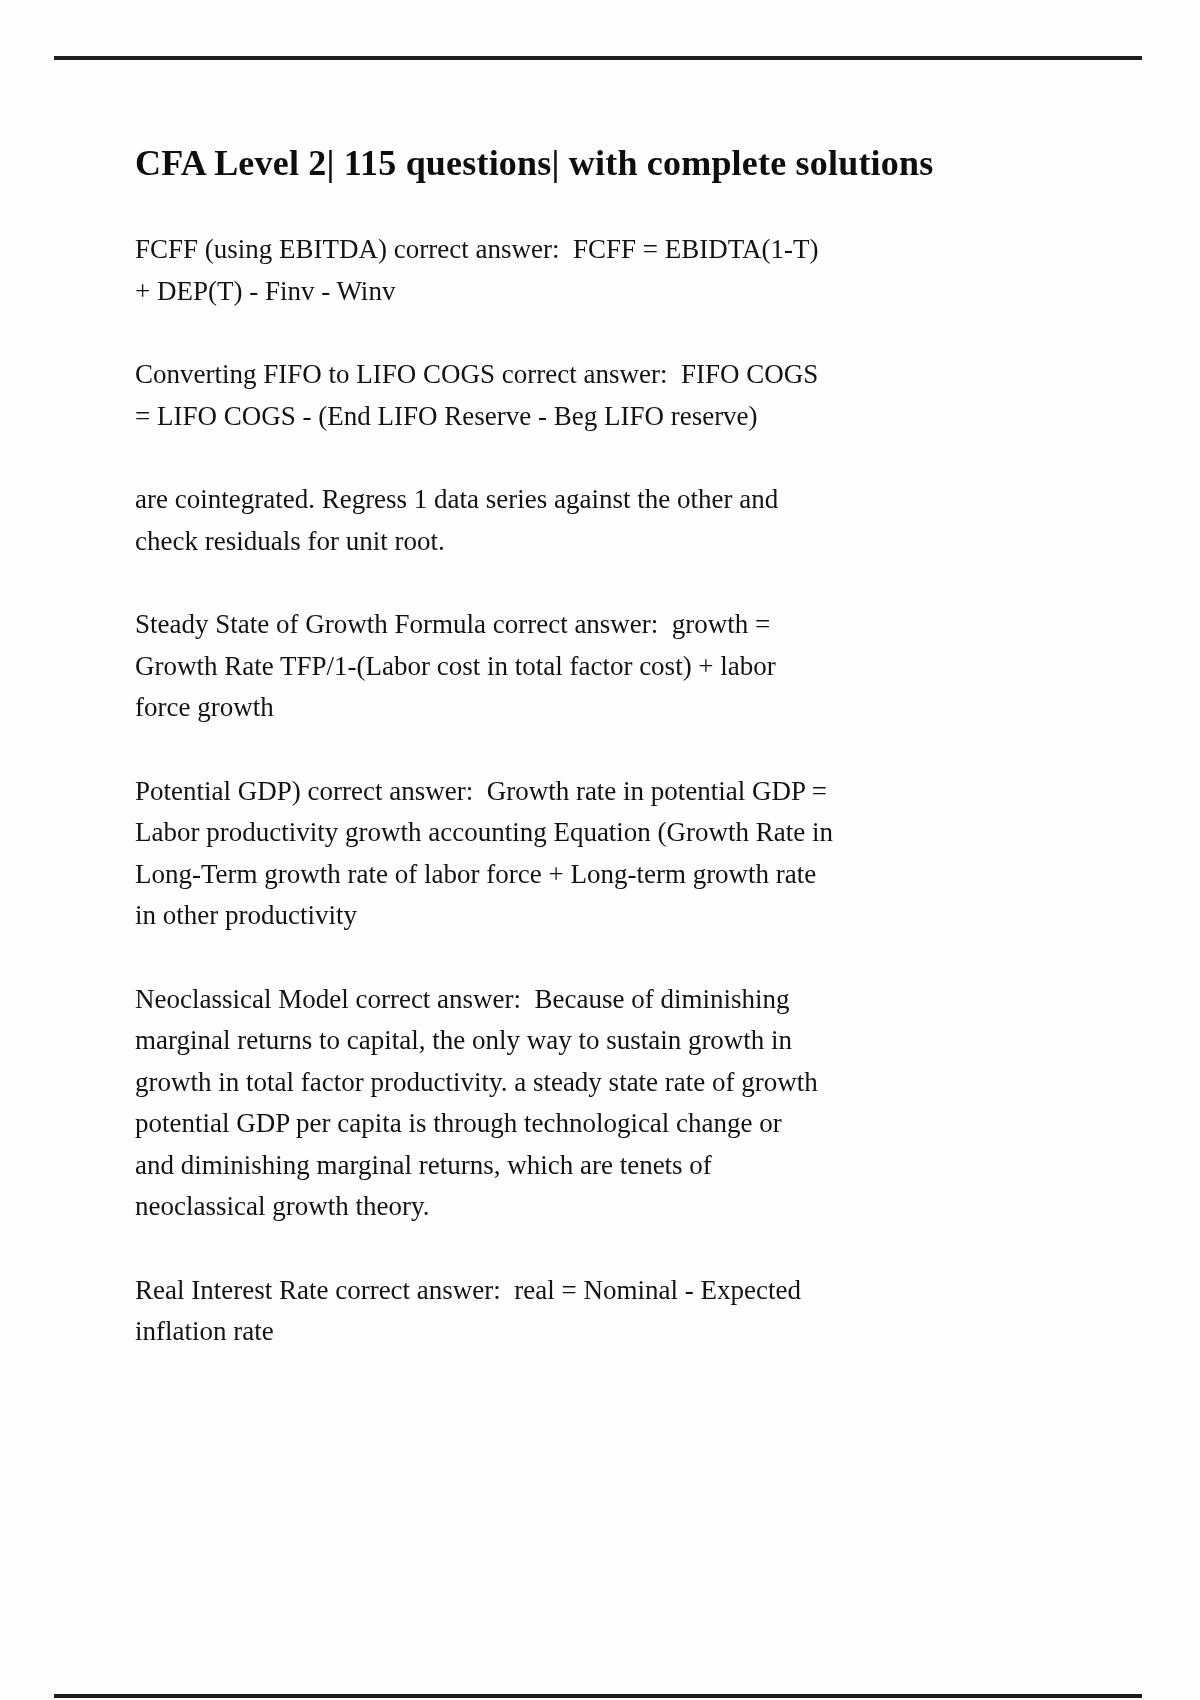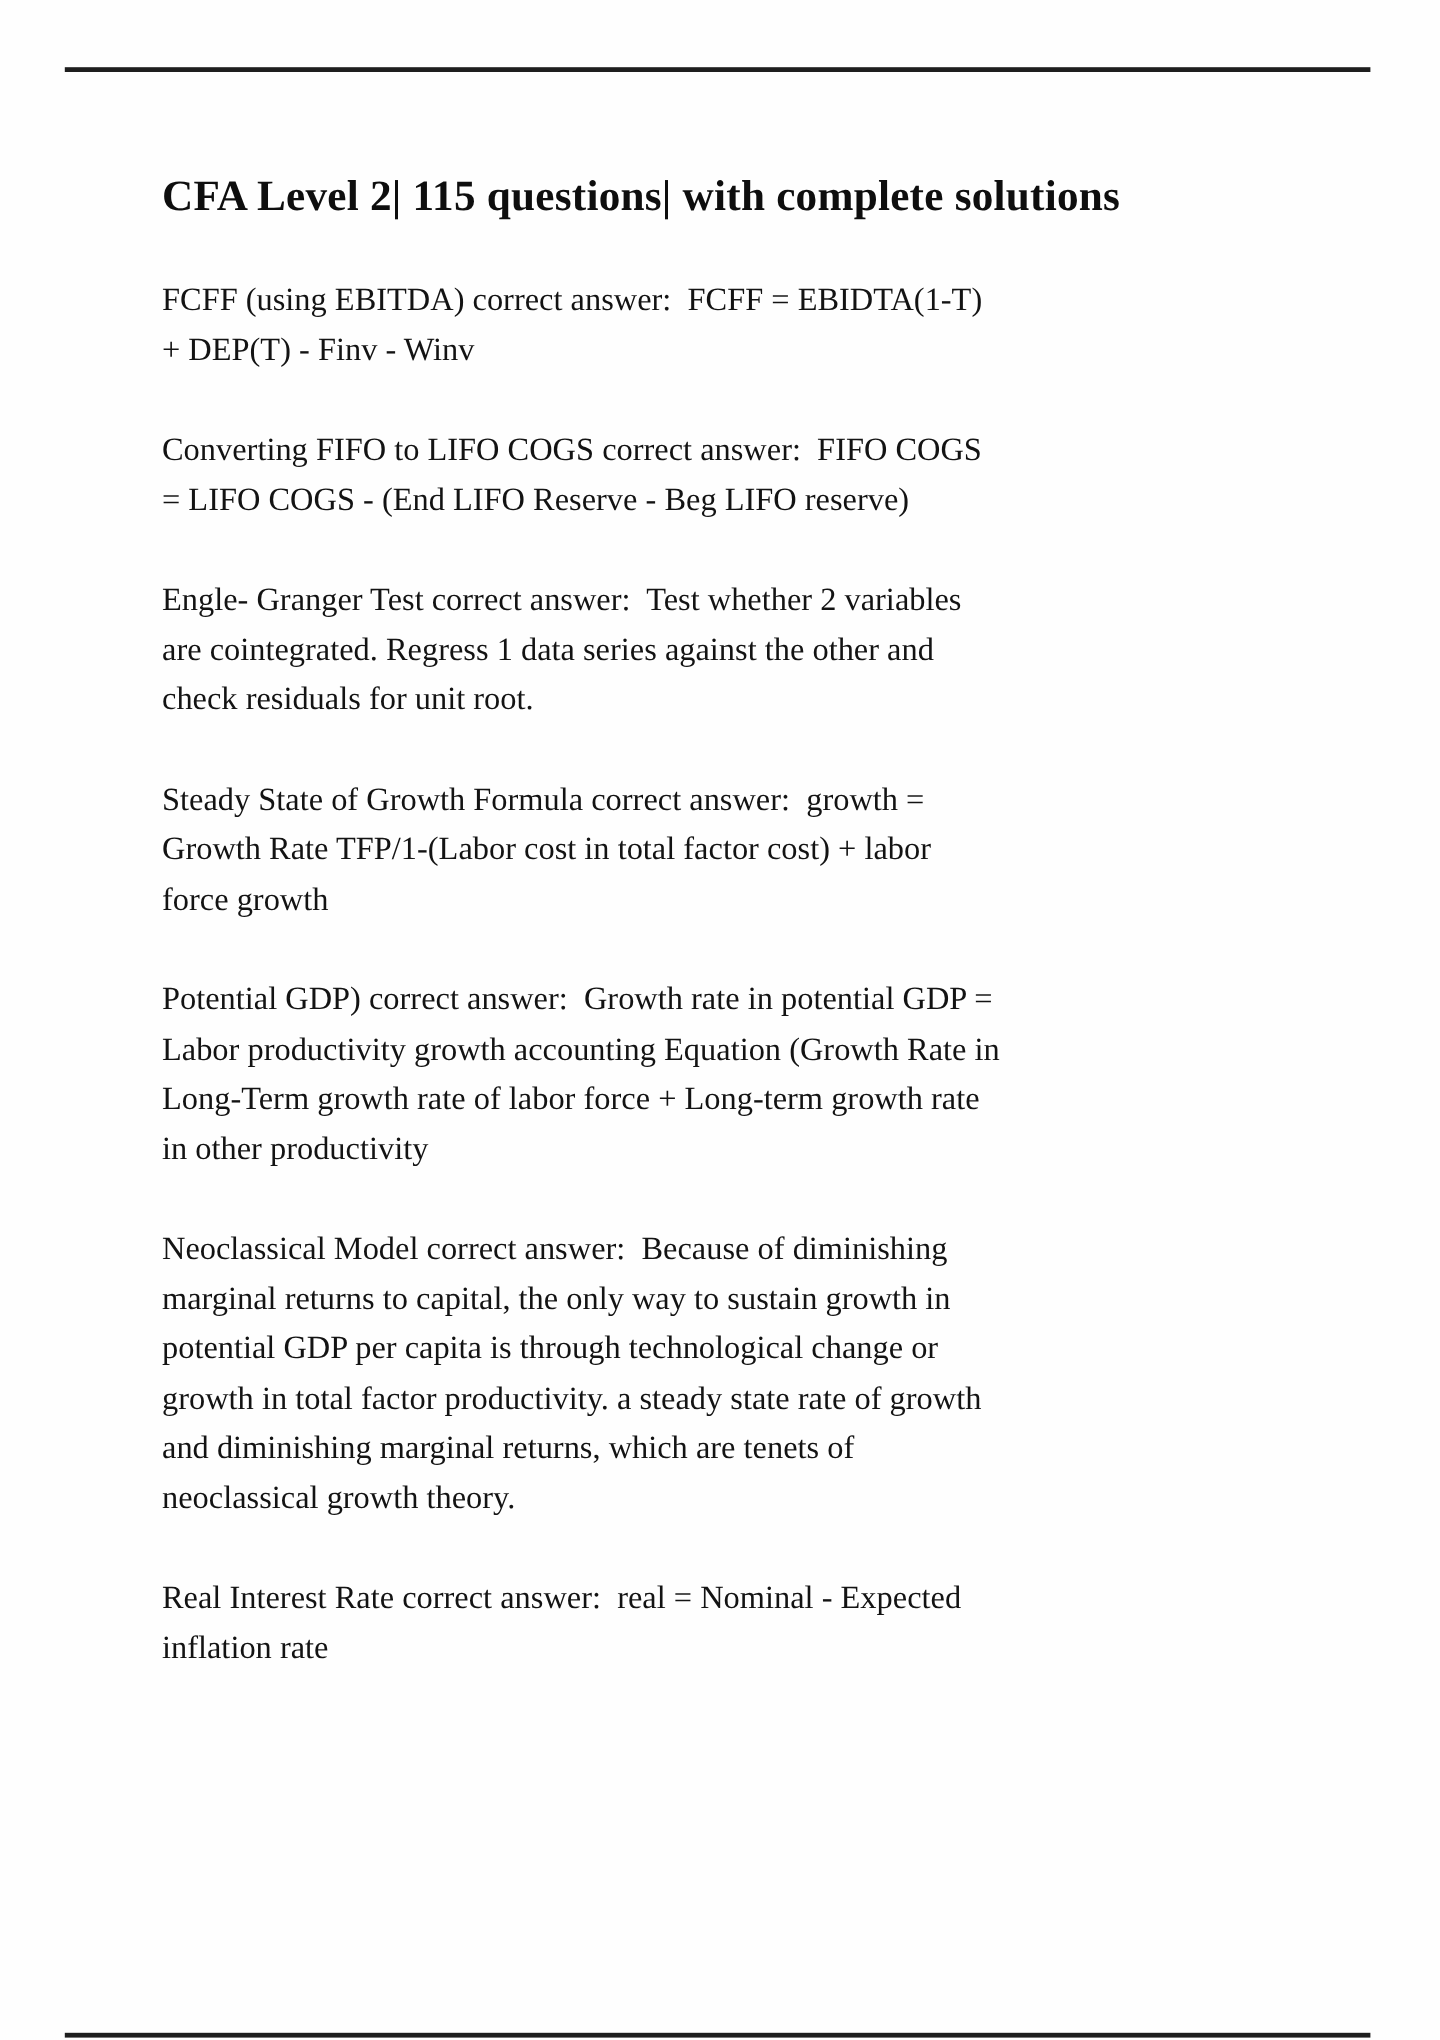--- a/index.html
+++ b/index.html
@@ -64,40 +64,39 @@
     <div id="paragraphs">
         <div class="para">
           <div class="line">FCFF (using EBITDA) correct answer:  FCFF = EBIDTA(1-T)</div>
           <div class="line">+ DEP(T) - Finv - Winv</div>
         </div>
         <div class="para">
           <div class="line">Converting FIFO to LIFO COGS correct answer:  FIFO COGS</div>
           <div class="line">= LIFO COGS - (End LIFO Reserve - Beg LIFO reserve)</div>
         </div>
         <div class="para">
-          <div class="line">Engle- Granger Test correct answer:  Test whether 2 variables</div>
           <div class="line">are cointegrated. Regress 1 data series against the other and</div>
           <div class="line">check residuals for unit root.</div>
         </div>
         <div class="para">
           <div class="line">Steady State of Growth Formula correct answer:  growth =</div>
           <div class="line">Growth Rate TFP/1-(Labor cost in total factor cost) + labor</div>
           <div class="line">force growth</div>
         </div>
         <div class="para">
           <div class="line">Potential GDP) correct answer:  Growth rate in potential GDP =</div>
           <div class="line">Labor productivity growth accounting Equation (Growth Rate in</div>
           <div class="line">Long-Term growth rate of labor force + Long-term growth rate</div>
           <div class="line">in other productivity</div>
         </div>
         <div class="para">
           <div class="line">Neoclassical Model correct answer:  Because of diminishing</div>
           <div class="line">marginal returns to capital, the only way to sustain growth in</div>
+          <div class="line">growth in total factor productivity. a steady state rate of growth</div>
           <div class="line">potential GDP per capita is through technological change or</div>
-          <div class="line">growth in total factor productivity. a steady state rate of growth</div>
           <div class="line">and diminishing marginal returns, which are tenets of</div>
           <div class="line">neoclassical growth theory.</div>
         </div>
         <div class="para">
           <div class="line">Real Interest Rate correct answer:  real = Nominal - Expected</div>
           <div class="line">inflation rate</div>
         </div>
       </div>
   </div>
 

